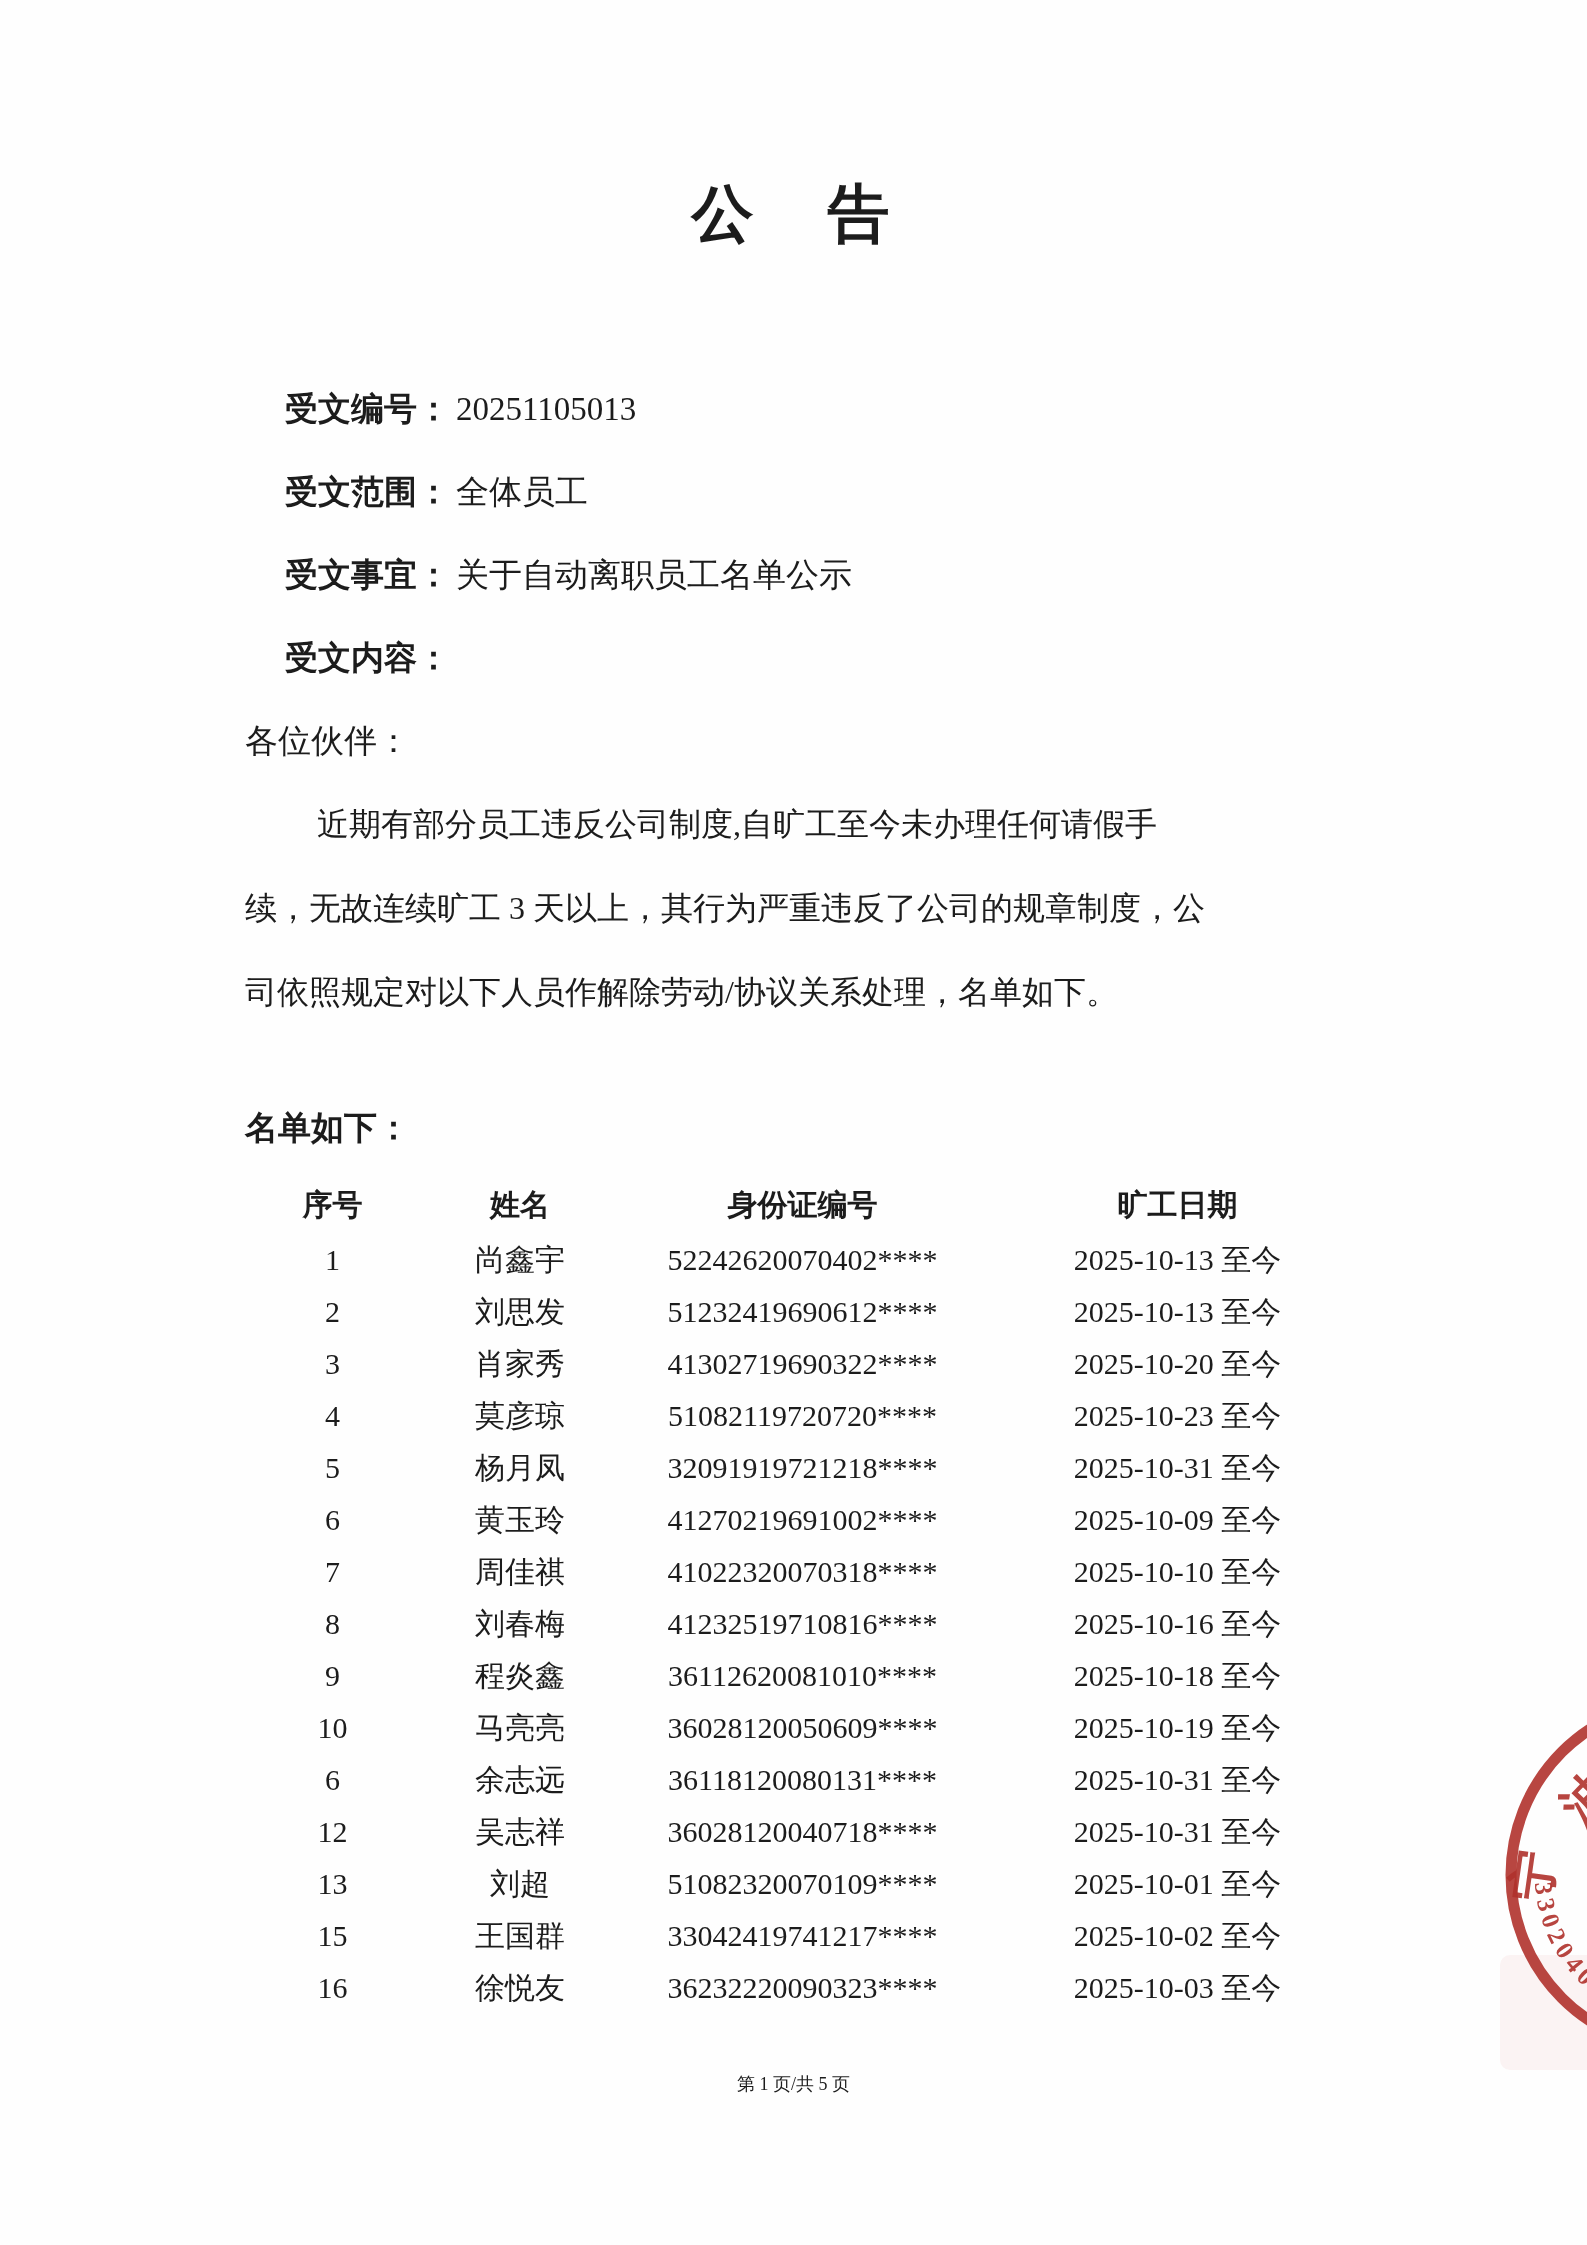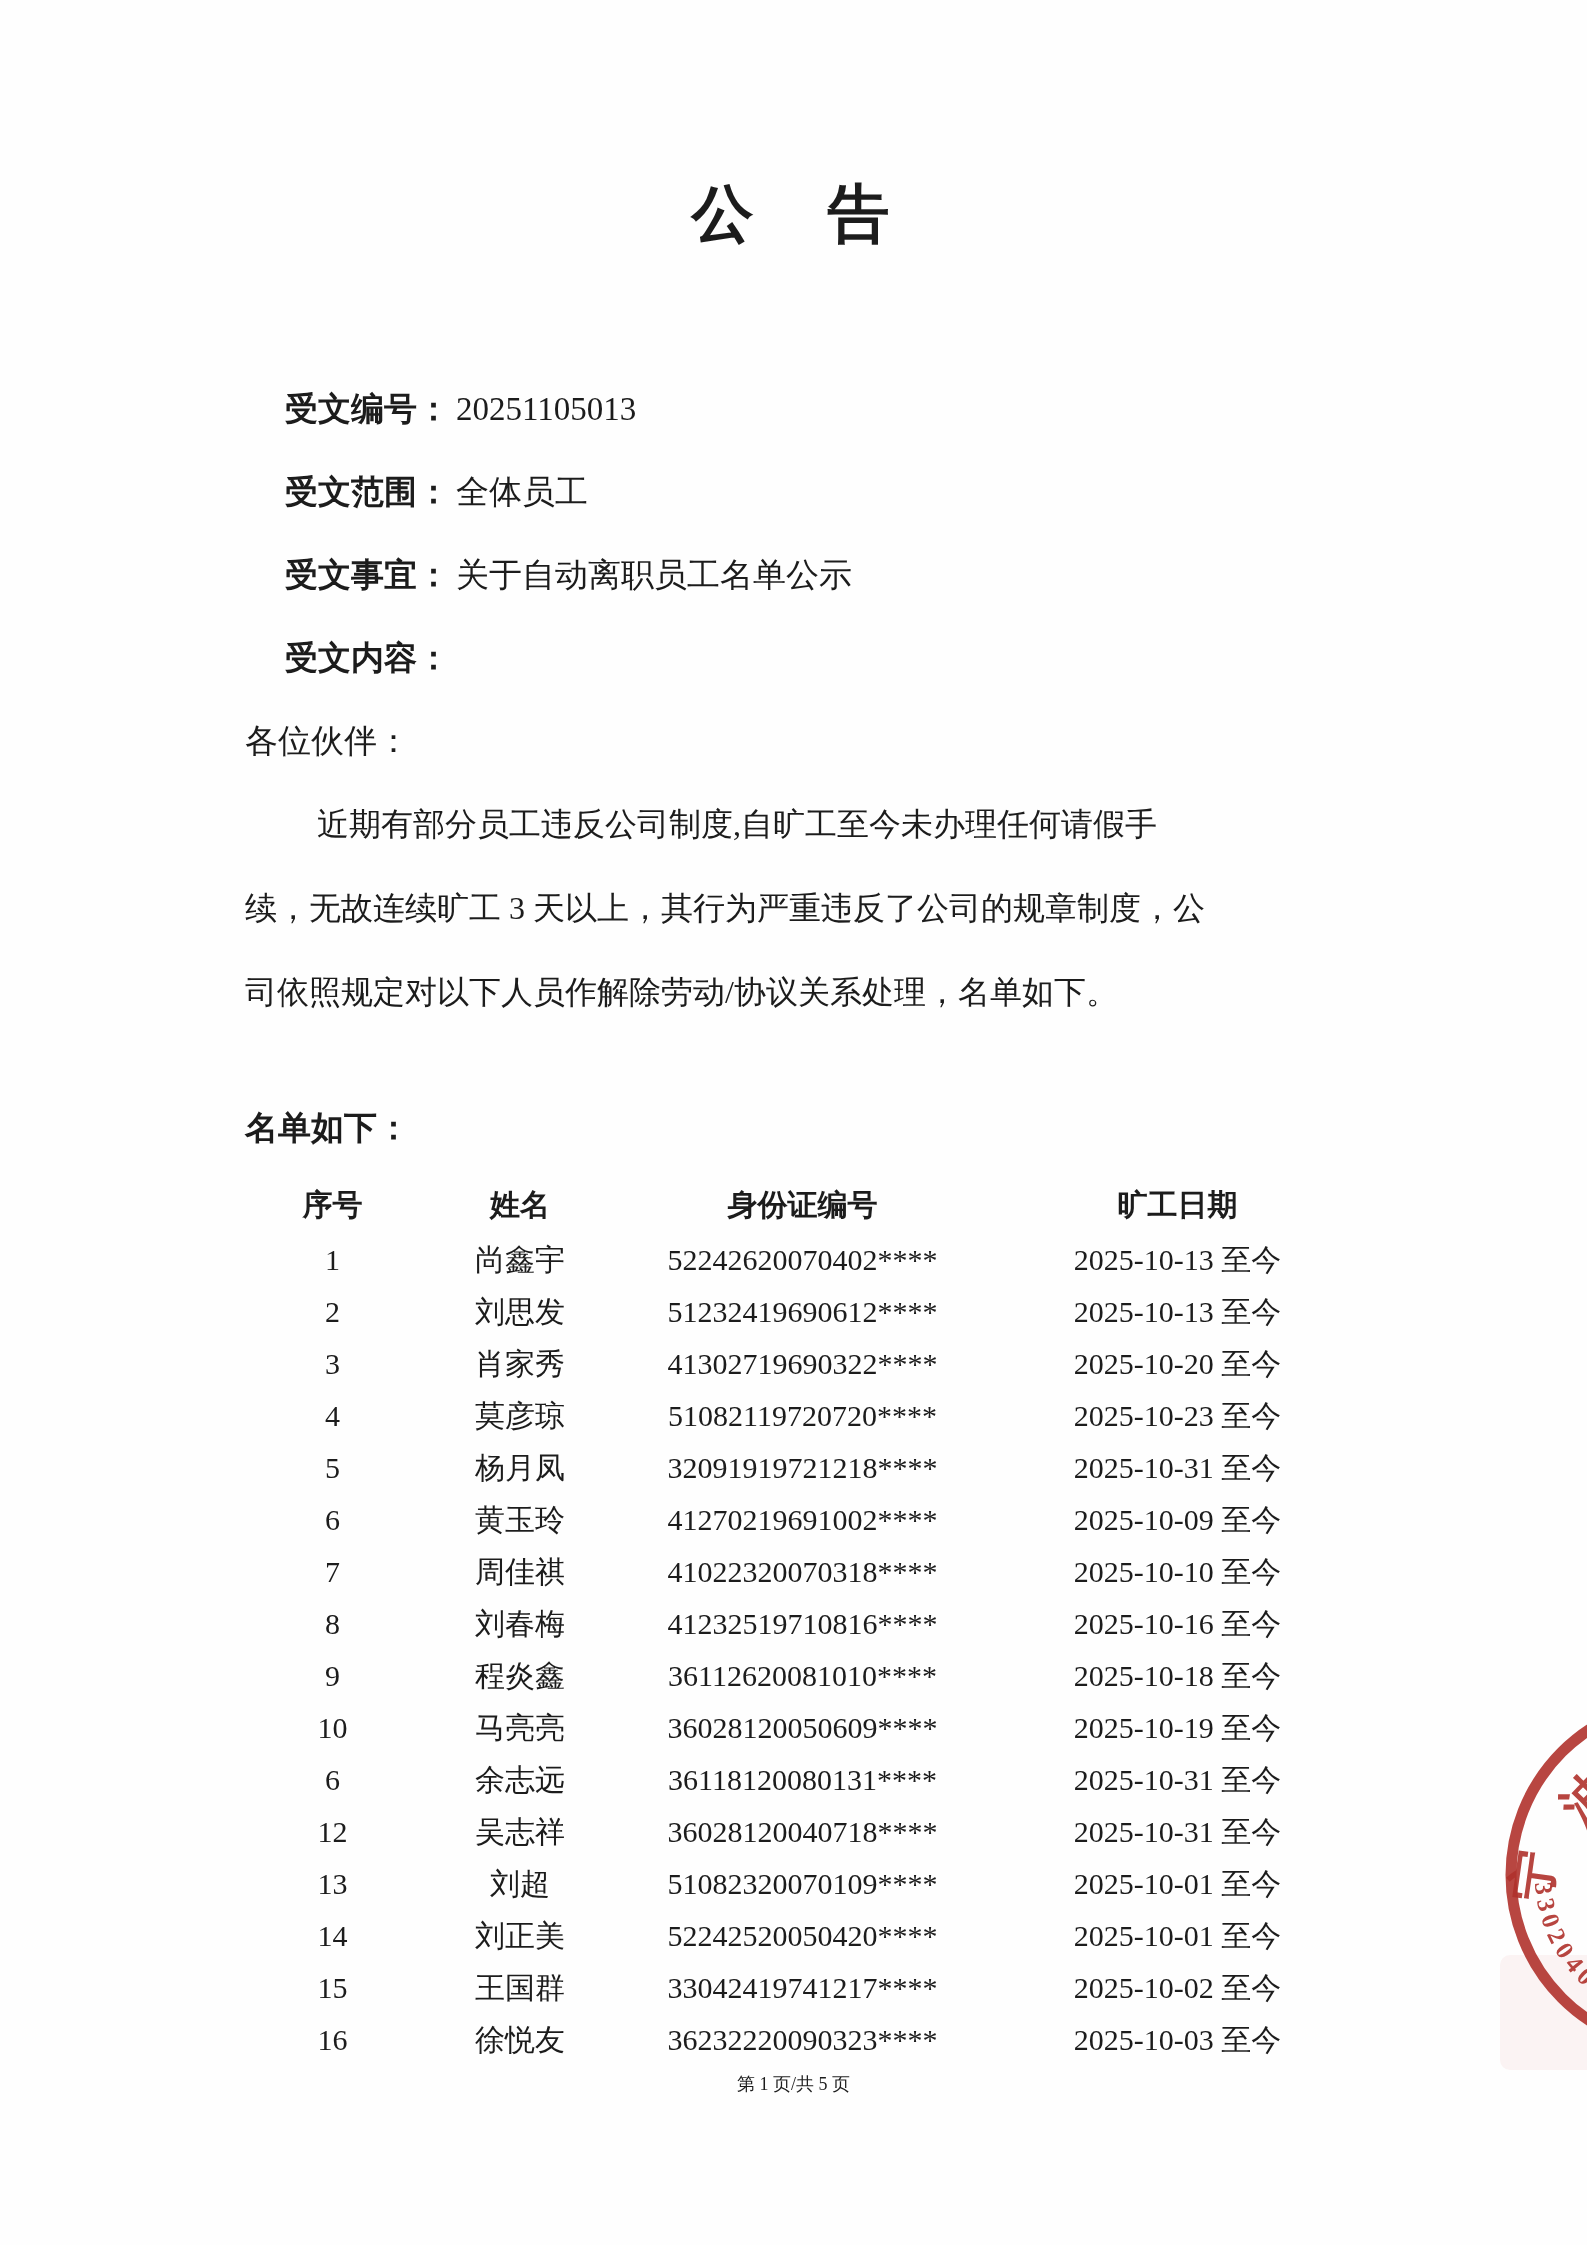--- a/index.html
+++ b/index.html
@@ -223,26 +223,20 @@
         <td>36028120040718****</td>
         <td>2025-10-31 至今</td>
       </tr>
       <tr>
         <td>13</td>
         <td>刘超</td>
         <td>51082320070109****</td>
         <td>2025-10-01 至今</td>
       </tr>
       <tr>
-        <td>14</td>
-        <td>刘正美</td>
-        <td>52242520050420****</td>
-        <td>2025-10-01 至今</td>
-      </tr>
-      <tr>
         <td>15</td>
         <td>王国群</td>
         <td>33042419741217****</td>
         <td>2025-10-02 至今</td>
       </tr>
       <tr>
         <td>16</td>
         <td>徐悦友</td>
         <td>36232220090323****</td>
         <td>2025-10-03 至今</td>

